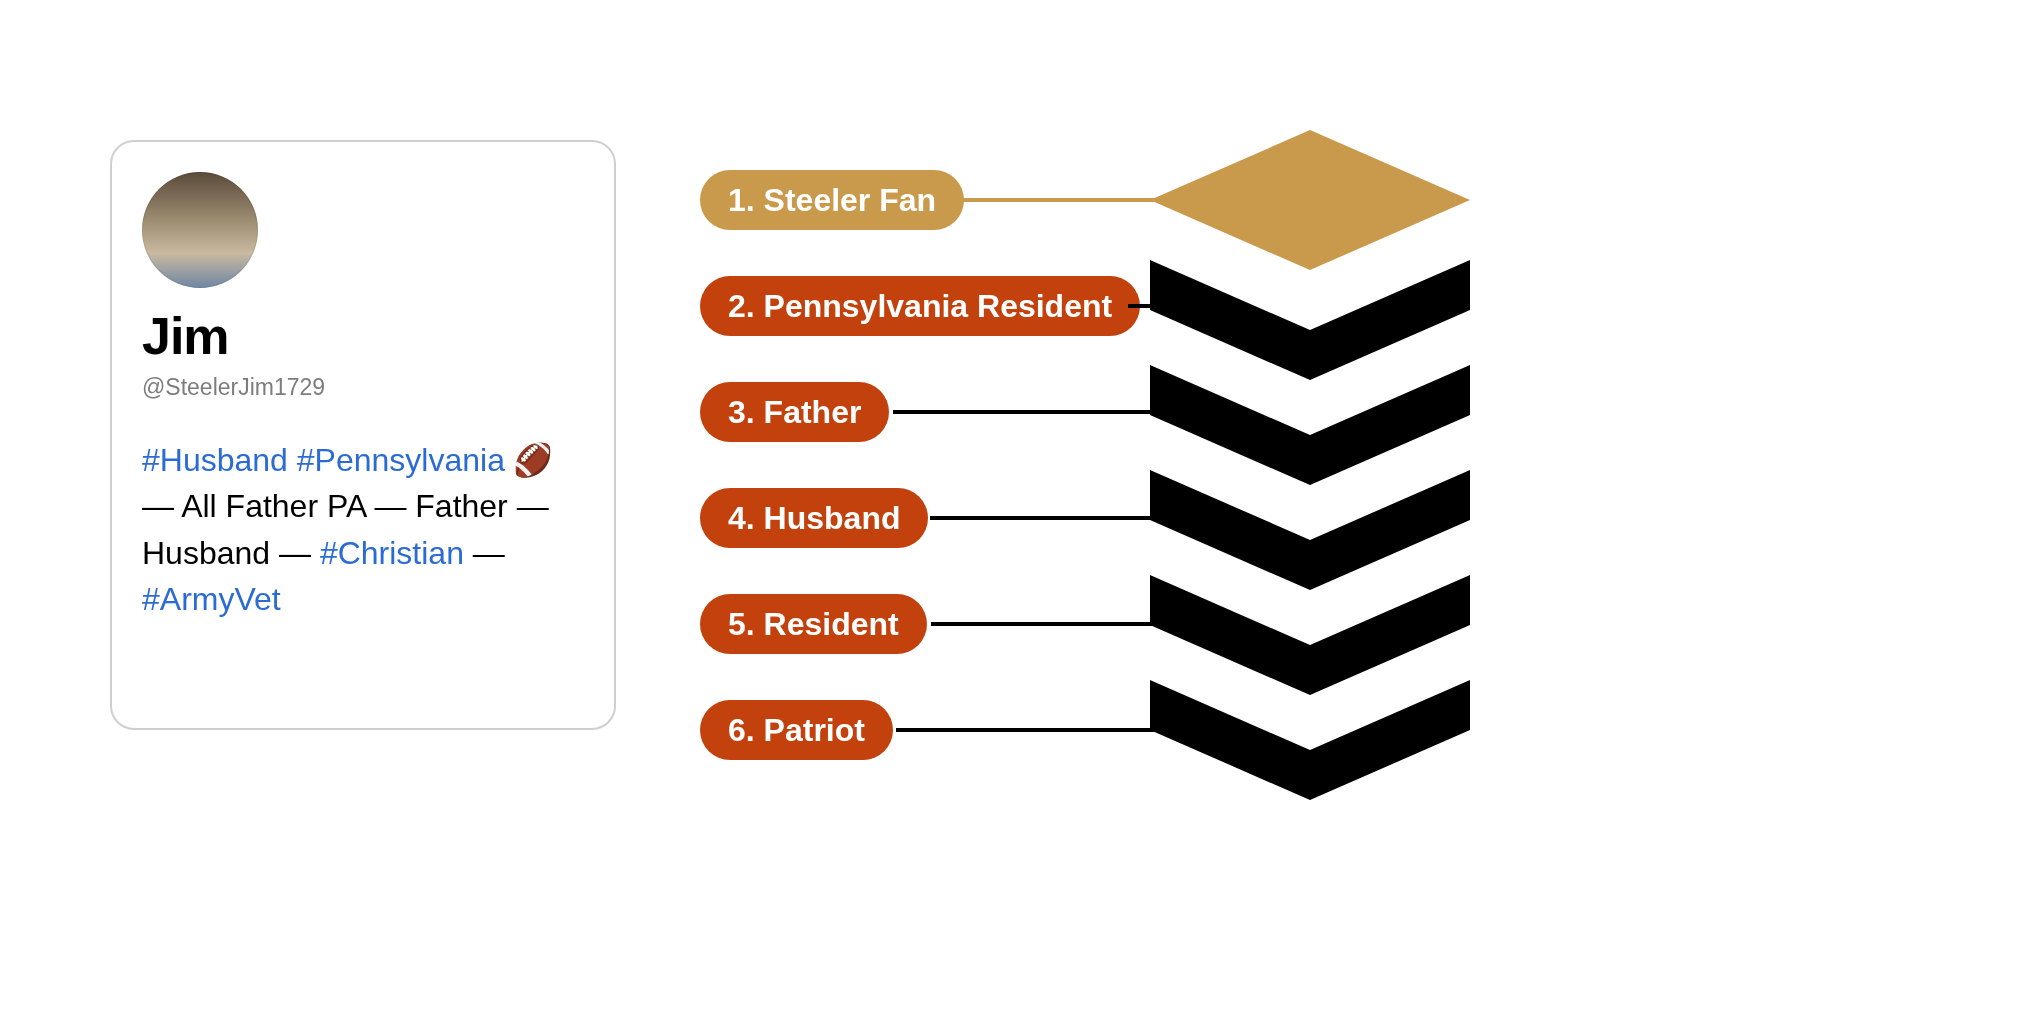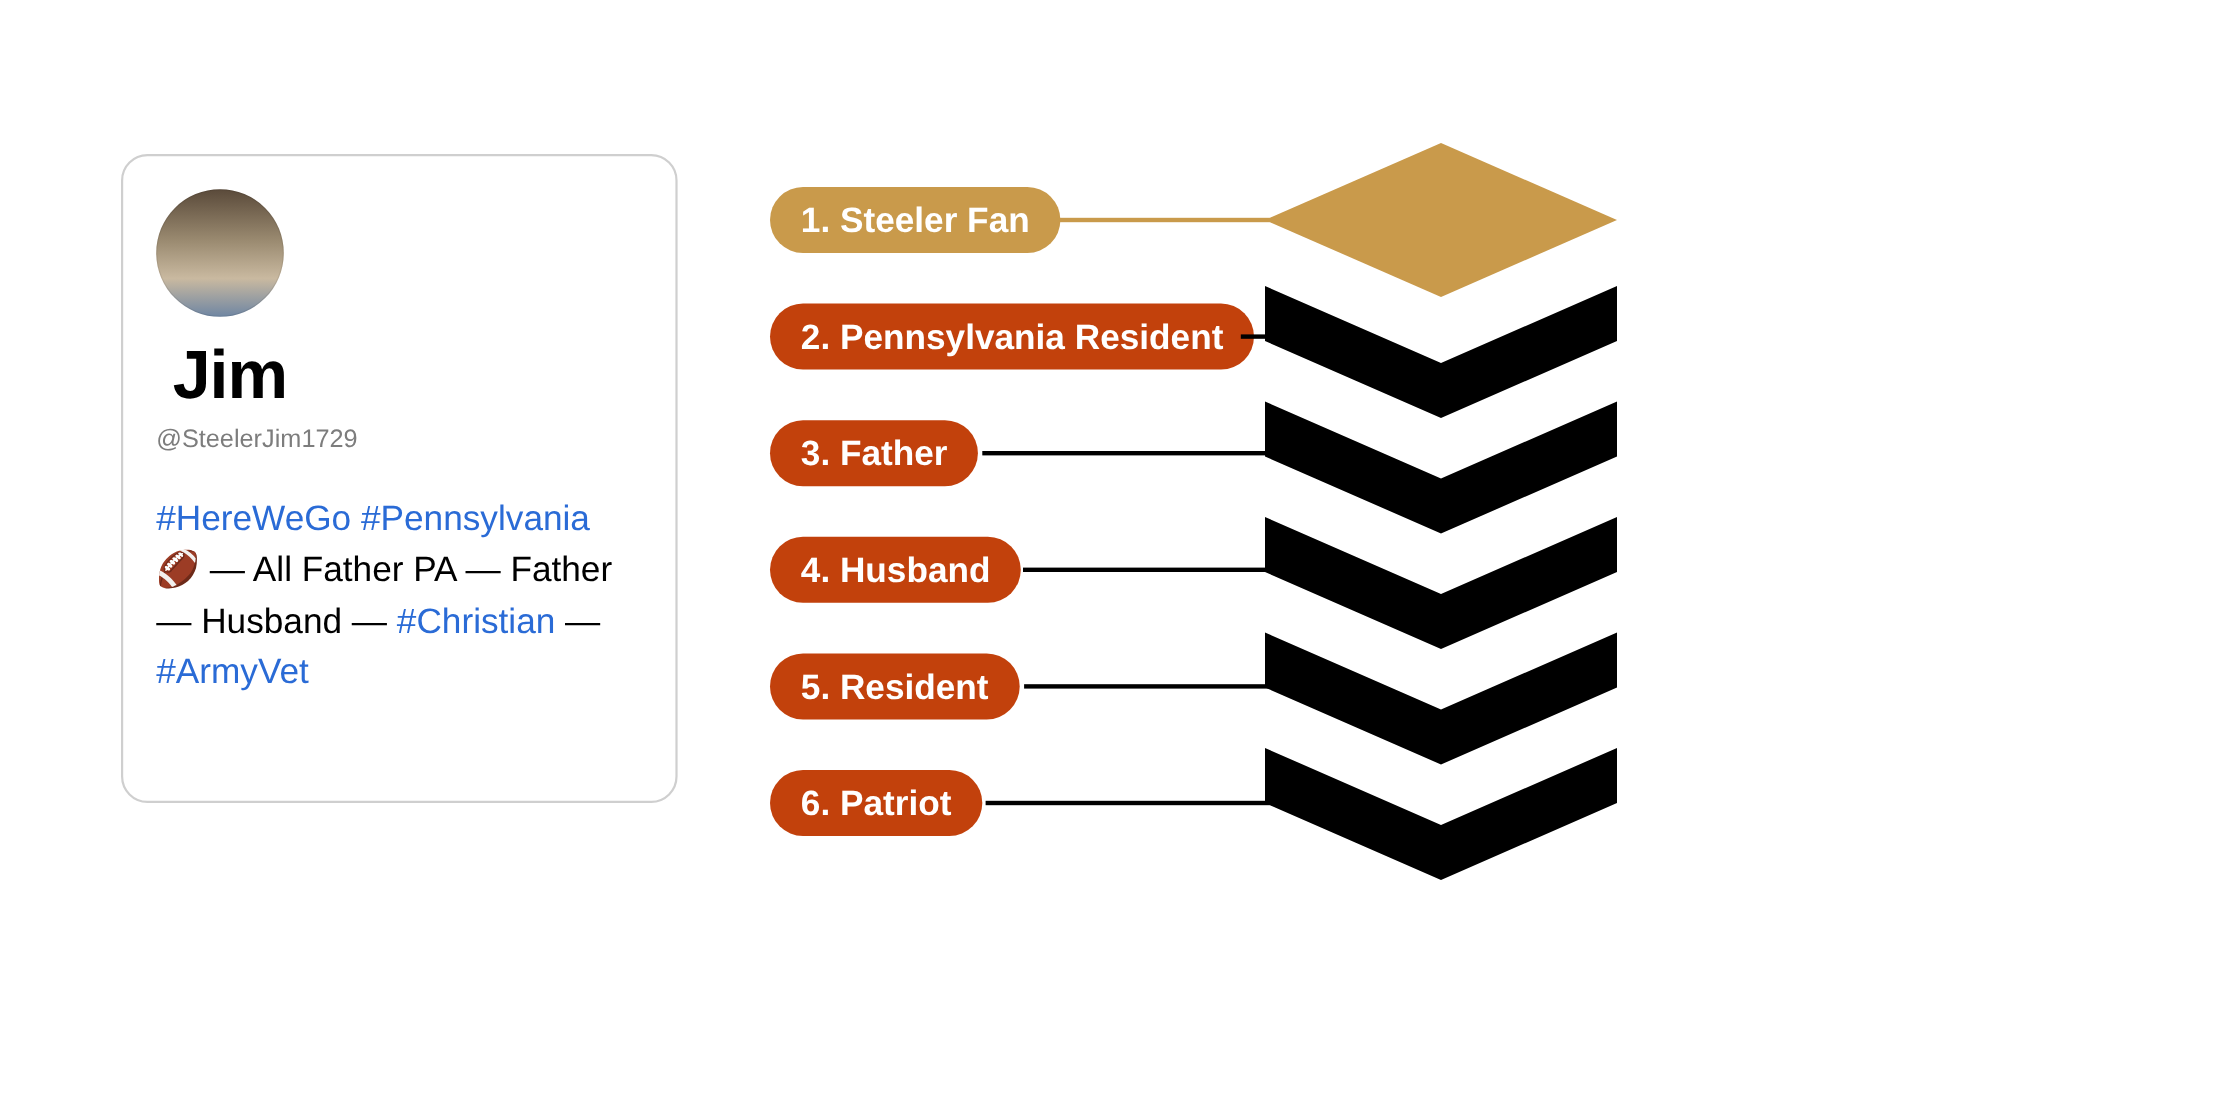--- a/index.html
+++ b/index.html
@@ -32,24 +32,24 @@
     width: 116px;
     height: 116px;
     border-radius: 50%;
     background: linear-gradient(180deg, #5a4a3a 0%, #9a8a70 40%, #c9b9a0 70%, #6f86a3 100%);
     background-size: cover;
     background-position: center;
     margin-bottom: 18px;
     box-shadow: inset 0 0 0 1px rgba(0,0,0,0.08);
   }
   .name {
-    font-size: 62px;
+    font-size: 52px;
     font-weight: 800;
     letter-spacing: -1px;
-    margin: 6px 0 8px 15px;
+    margin: 6px 0 8px 0;
   }
   .handle {
     font-size: 23px;
     color: #7d7d7d;
     margin-bottom: 36px;
   }
   .bio {
     font-size: 32px;
     line-height: 1.45;
     color: #000;
@@ -101,21 +101,21 @@
 </head>
 <body>
 
 <div class="stage">
 
   <div class="card">
     <div class="avatar"></div>
     <div class="name">Jim</div>
     <div class="handle">@SteelerJim1729</div>
     <div class="bio">
-      <span class="link">#HereWeGo</span>
+      <span class="link">#Husband</span>
       <span> </span>
       <span class="link">#Pennsylvania</span>
       <span> </span>
       <span class="emoji">🏈</span>
       <span> — </span>
       <span>All Father PA</span>
       <span> — </span>
       <span>Father</span>
       <span> — </span>
       <span>Husband</span>

